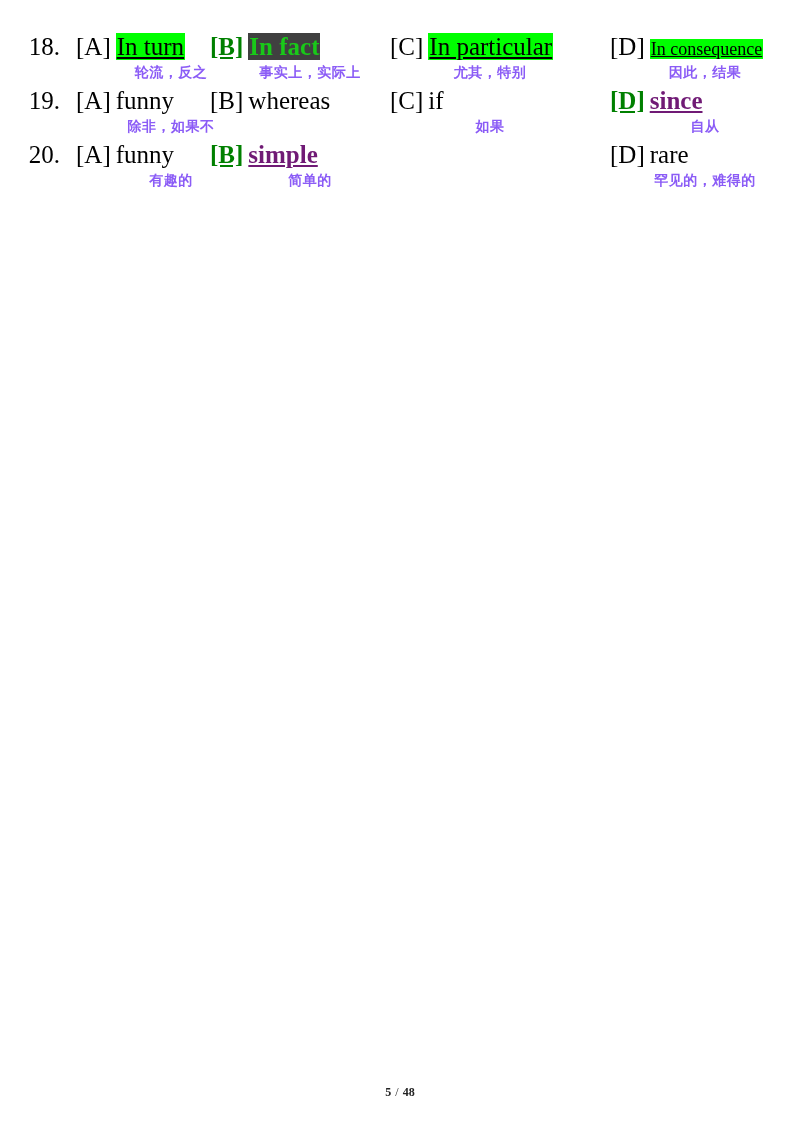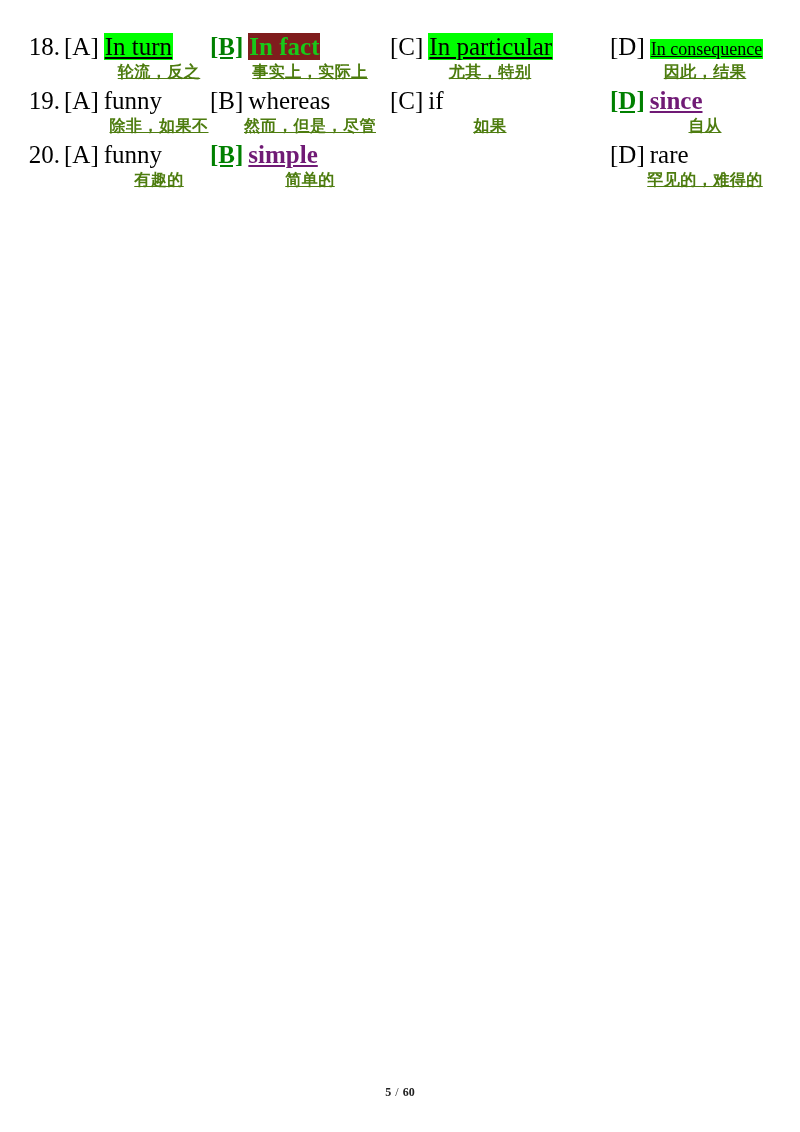--- a/index.html
+++ b/index.html
@@ -50,21 +50,21 @@
     white-space: nowrap;
   }
 
   
   .opt {
     position: absolute;
     top: 0px;
     width: 200px;
     height: 54px;
   }
-  .opt.c0 { left: 64px;  }
+  .opt.c0 { left: 76px;  }
   .opt.c1 { left: 210px; }
   .opt.c2 { left: 390px; }
   .opt.c3 { left: 610px; }
 
   .opt-line {
     position: absolute;
     left: 0;
     top: 0;
     white-space: nowrap;
     font-size: 25px;
@@ -93,42 +93,41 @@
   }
   
   .opt-word.green {
     color: #701a75;
     font-weight: bold;
     text-decoration: underline;
   }
   
   .opt-word.green.hl {
     color: #19c919;
-    background-color: #7f1d1d;
+    background-color: #404040;
     font-weight: bold;
     text-decoration: none;
   }
   .opt-word.small {
     font-size: 18px;
   }
 
   .opt-trans {
     position: absolute;
     left: 0;
     top: 28px;
     width: 200px;
     text-align: center;
-    font-size: 16px;
+    font-size: 14px;
     line-height: 24px;
     font-weight: bold;
-    color: #4d7c0f;
+    color: #8b5cf6;
     font-family: "DejaVu Sans", "Liberation Sans", sans-serif;
     white-space: nowrap;
     letter-spacing: 0.5px;
-    text-decoration: underline;
   }
   
   .opt.c0 .opt-trans { text-align: center; width: 190px; }
   .opt.c3 .opt-trans { width: 190px; }
 
   
   .footer {
     position: absolute;
     left: 0;
     bottom: 32px;
@@ -175,21 +174,20 @@
     <div class="question">
       <div class="qnum">19.</div>
 
       <div class="opt c0">
         <div class="opt-line"><span class="opt-letter">[A]</span><span class="opt-word">funny</span></div>
         <div class="opt-trans">除非，如果不</div>
       </div>
 
       <div class="opt c1">
         <div class="opt-line"><span class="opt-letter">[B]</span><span class="opt-word">whereas</span></div>
-        <div class="opt-trans">然而，但是，尽管</div>
       </div>
 
       <div class="opt c2">
         <div class="opt-line"><span class="opt-letter">[C]</span><span class="opt-word">if</span></div>
         <div class="opt-trans">如果</div>
       </div>
 
       <div class="opt c3">
         <div class="opt-line"><span class="opt-letter mark">[D]</span><span class="opt-word green">since</span></div>
         <div class="opt-trans">自从</div>
@@ -212,16 +210,16 @@
 
       <div class="opt c3">
         <div class="opt-line"><span class="opt-letter">[D]</span><span class="opt-word">rare</span></div>
         <div class="opt-trans">罕见的，难得的</div>
       </div>
     </div>
 
   </div>
 
   <div class="footer">
-    <span>5</span><span class="sep">/</span><span>60</span>
+    <span>5</span><span class="sep">/</span><span>48</span>
   </div>
 
 </div>
 
 </body></html>

